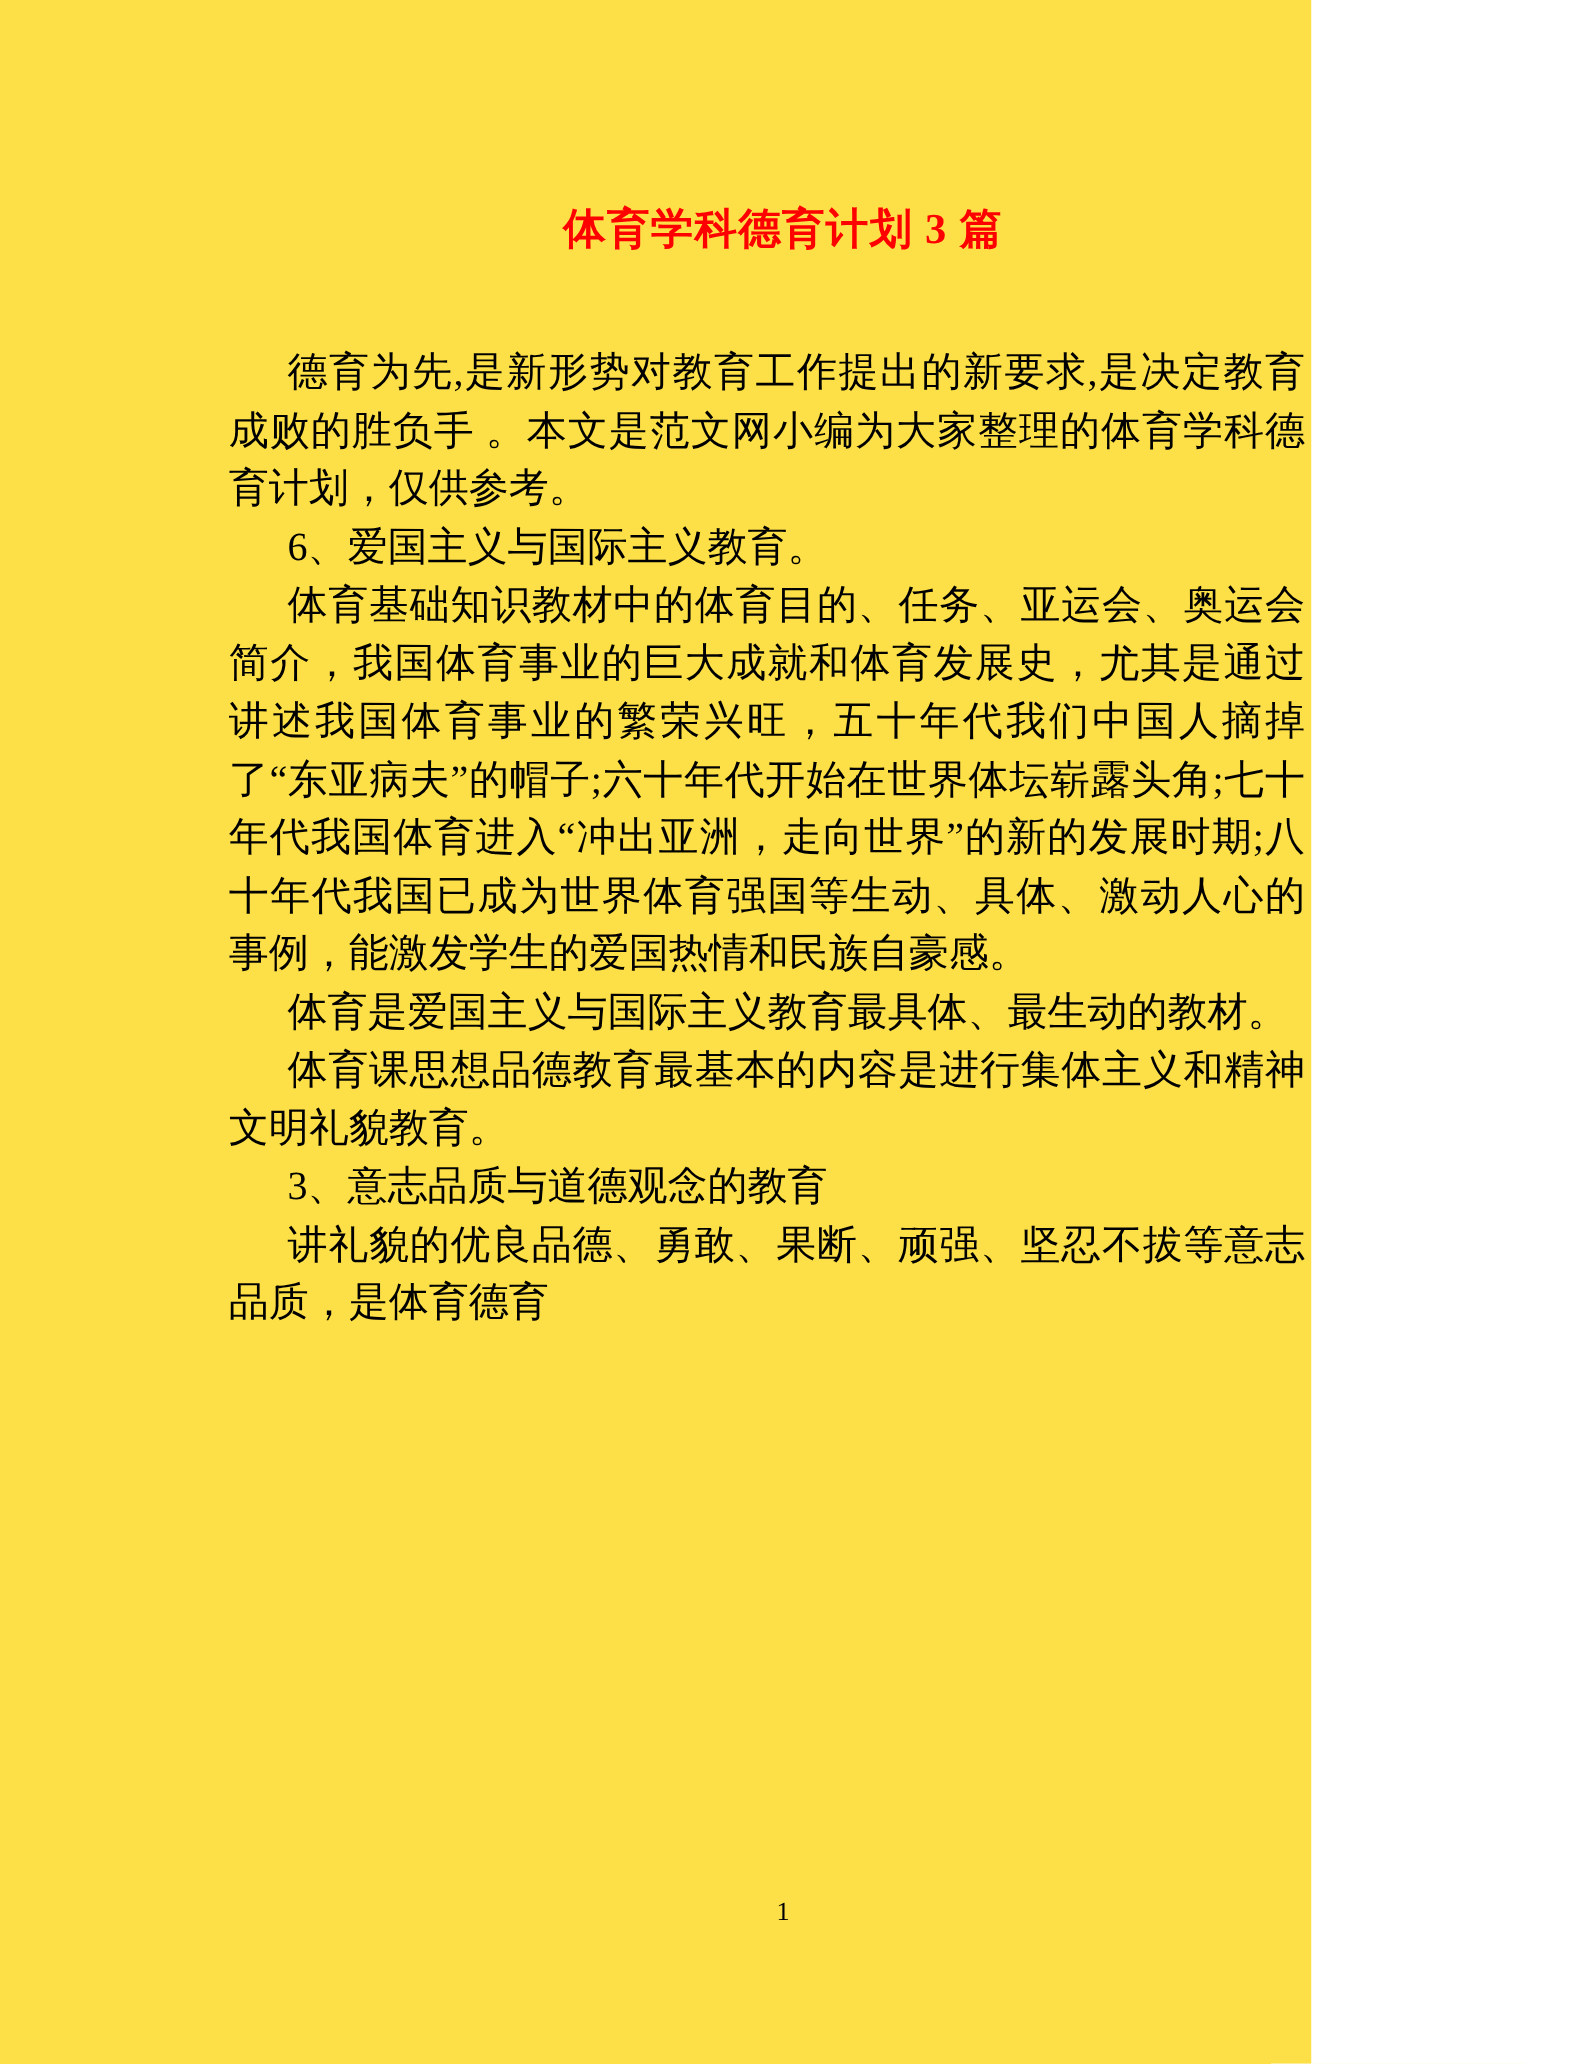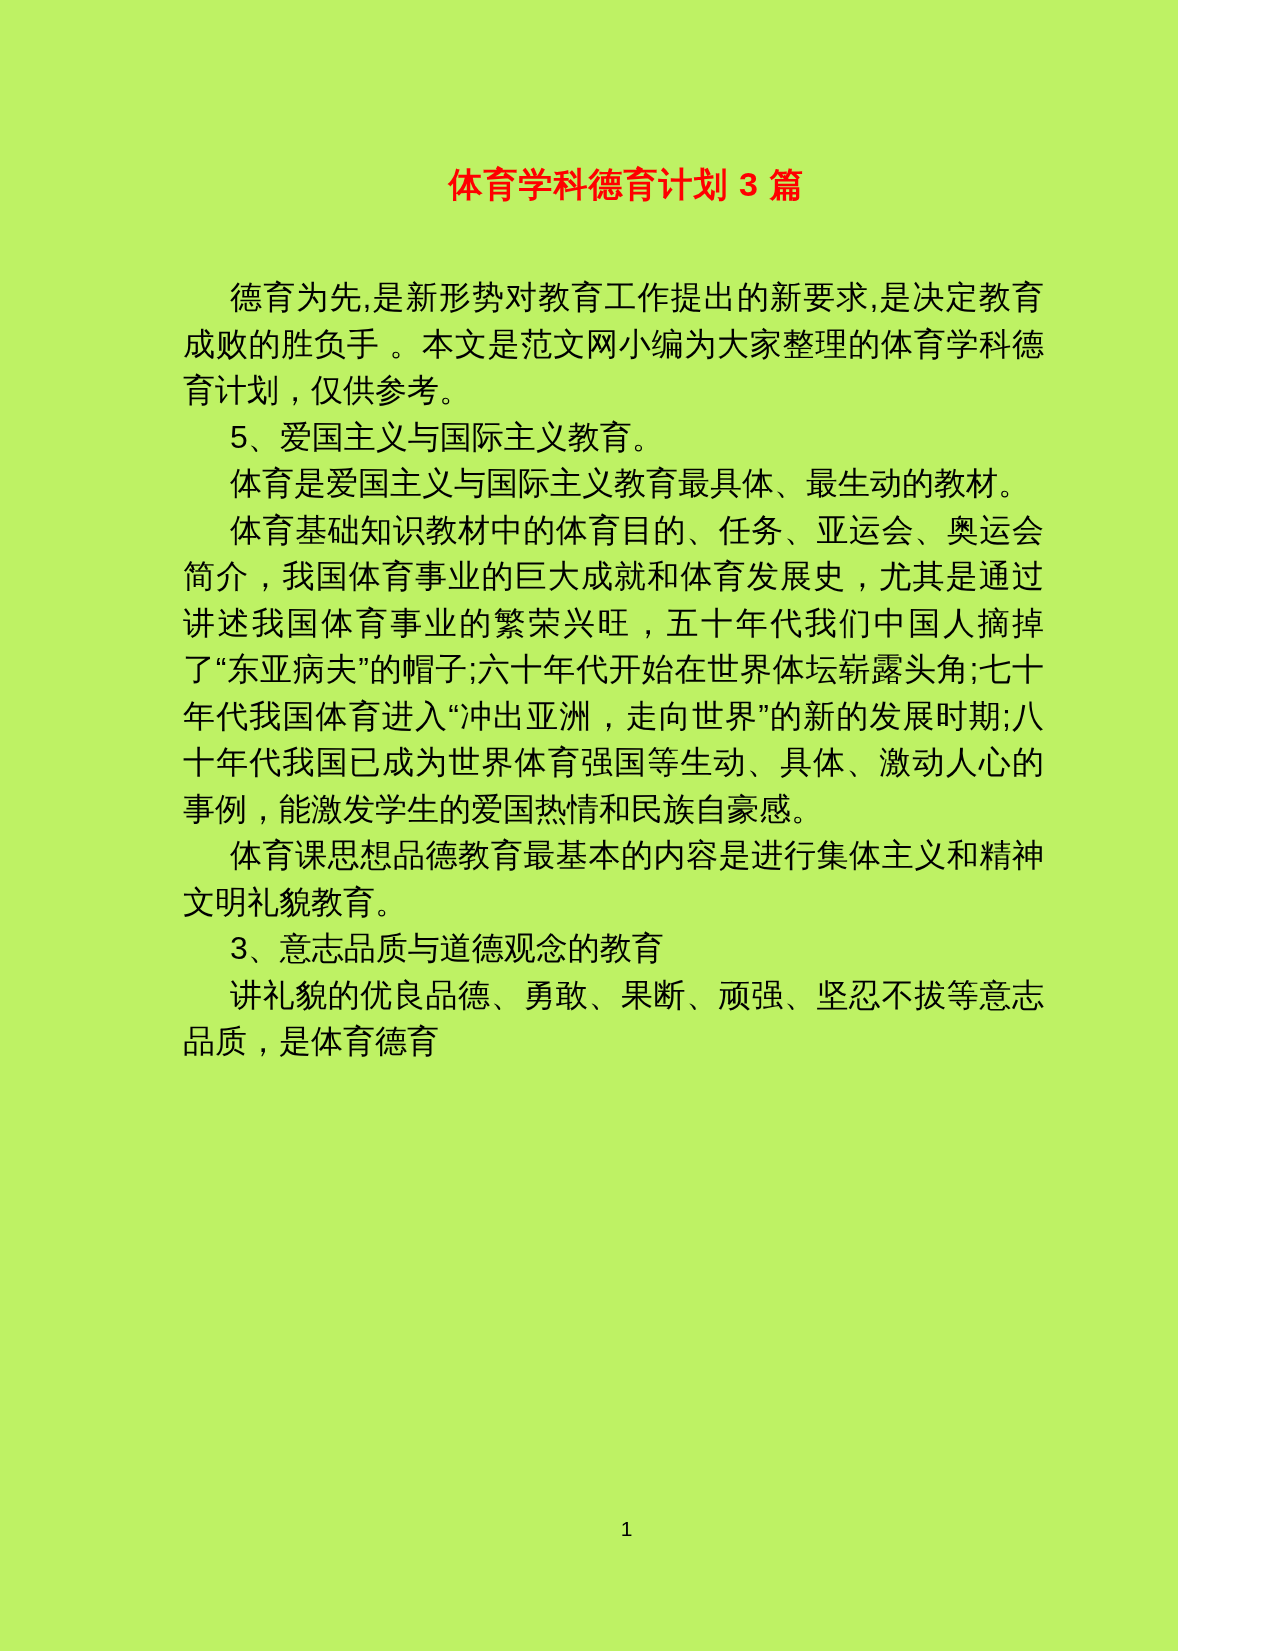--- a/index.html
+++ b/index.html
@@ -2,25 +2,25 @@
 <html><head>
 <meta charset="utf-8">
 <style>
   html, body {
     margin: 0;
     padding: 0;
     background: #ffffff;
   }
   .page {
     position: relative;
-    width: 1178px;
+    width: 1049px;
     height: 1651px;
-    background: #bef264;
+    background: #fde047;
     overflow: hidden;
-    font-family: Liberation Sans, sans-serif;
+    font-family: Liberation Serif, serif;
     color: #000000;
   }
   .doc-title {
     position: absolute;
     top: 160px;
     left: 196px;
     width: 861px;
     margin: 0;
     text-align: center;
     font-size: 34px;
@@ -60,23 +60,23 @@
 </style>
 </head>
 <body>
 
 <div class="page">
 
   <h1 class="doc-title">体育学科德育计划 3 篇</h1>
 
   <div class="doc-body">
     <p class="indent">德育为先,是新形势对教育工作提出的新要求,是决定教育成败的胜负手 。本文是范文网小编为大家整理的体育学科德育计划，仅供参考。</p>
-    <p class="indent">5、爱国主义与国际主义教育。</p>
+    <p class="indent">6、爱国主义与国际主义教育。</p>
+    <p class="indent">体育基础知识教材中的体育目的、任务、亚运会、奥运会简介，我国体育事业的巨大成就和体育发展史，尤其是通过讲述我国体育事业的繁荣兴旺，五十年代我们中国人摘掉了“东亚病夫”的帽子;六十年代开始在世界体坛崭露头角;七十年代我国体育进入“冲出亚洲，走向世界”的新的发展时期;八十年代我国已成为世界体育强国等生动、具体、激动人心的事例，能激发学生的爱国热情和民族自豪感。</p>
     <p class="indent">体育是爱国主义与国际主义教育最具体、最生动的教材。</p>
-    <p class="indent">体育基础知识教材中的体育目的、任务、亚运会、奥运会简介，我国体育事业的巨大成就和体育发展史，尤其是通过讲述我国体育事业的繁荣兴旺，五十年代我们中国人摘掉了“东亚病夫”的帽子;六十年代开始在世界体坛崭露头角;七十年代我国体育进入“冲出亚洲，走向世界”的新的发展时期;八十年代我国已成为世界体育强国等生动、具体、激动人心的事例，能激发学生的爱国热情和民族自豪感。</p>
     <p class="indent">体育课思想品德教育最基本的内容是进行集体主义和精神文明礼貌教育。</p>
     <p class="indent">3、意志品质与道德观念的教育</p>
     <p class="indent">讲礼貌的优良品德、勇敢、果断、顽强、坚忍不拔等意志品质，是体育德育</p>
   </div>
 
   <div class="page-footer">
     <span>1</span>
   </div>
 
 </div>

